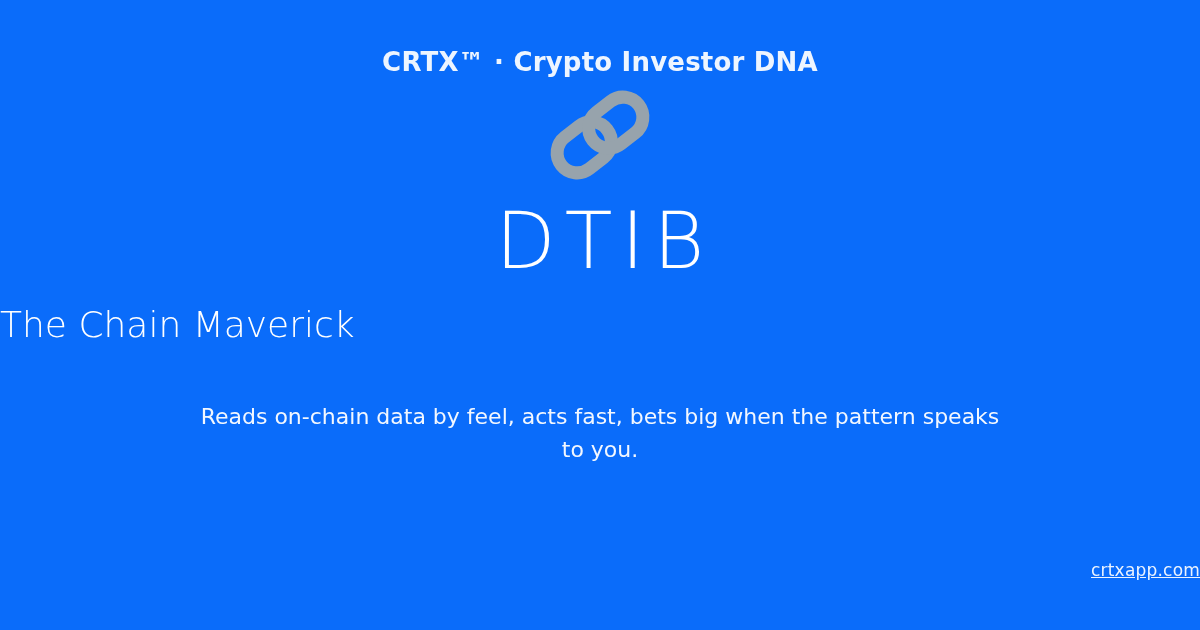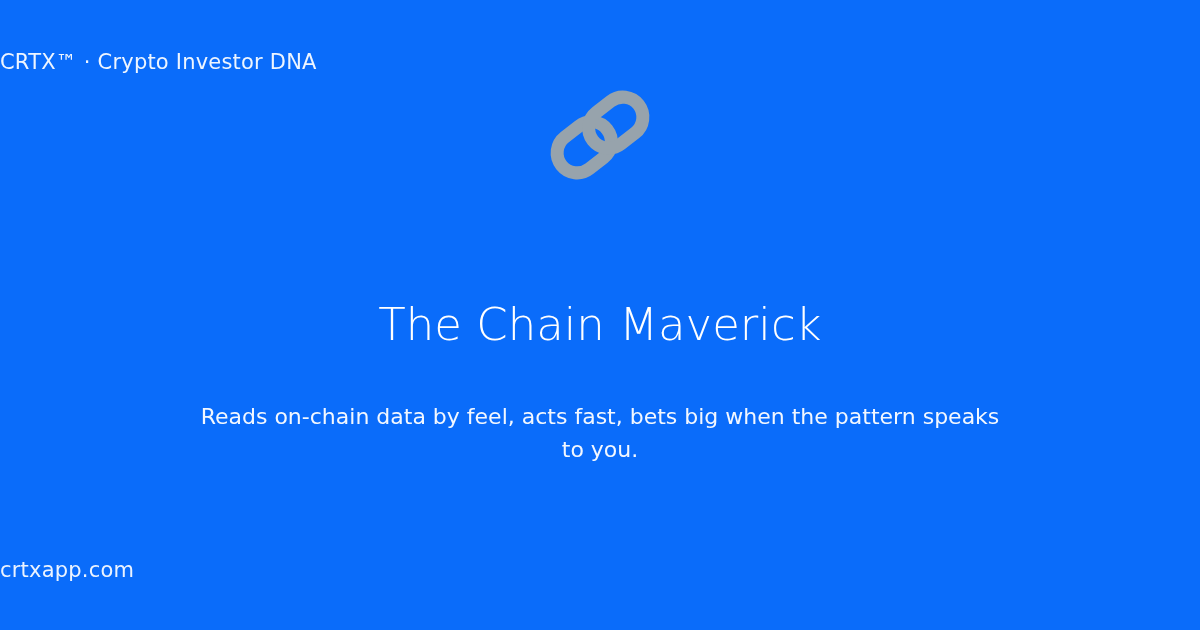--- a/index.html
+++ b/index.html
@@ -24,22 +24,23 @@
     box-sizing: border-box;
     overflow: hidden;
   }
 
   
   #brand-line {
     position: absolute;
     top: 48px;
     left: 0;
     right: 0;
-    font-size: 21px;
-    font-weight: 400;
+    text-align: center;
+    font-size: 26px;
+    font-weight: 700;
     letter-spacing: 0.2px;
     color: rgba(255, 255, 255, 0.93);
     line-height: 28px;
     white-space: nowrap;
   }
 
   
   #icon-wrap {
     position: absolute;
     top: 86px;
@@ -72,22 +73,21 @@
     line-height: 86px;
     white-space: nowrap;
   }
 
   
   #archetype-name {
     position: absolute;
     top: 298px;
     left: 0;
     right: 0;
-    text-align: center;
-    font-size: 45px;
+    font-size: 36px;
     font-weight: 300;
     letter-spacing: 0px;
     color: #ffffff;
     line-height: 53px;
     white-space: nowrap;
   }
 
   
   #archetype-description {
     position: absolute;
@@ -102,45 +102,47 @@
     line-height: 33px;
     margin-top: 36px;
   }
 
   
   #footer-url {
     position: absolute;
     top: 559px;
     left: 0;
     right: 0;
-    text-align: left;
-    font-size: 21px;
+    text-align: right;
+    font-size: 17px;
     font-weight: 400;
     letter-spacing: 0.2px;
     color: rgba(255, 255, 255, 0.92);
     line-height: 23px;
     white-space: nowrap;
+    text-decoration: underline;
   }
 </style>
 </head>
 <body>
 
 <div id="card" style="background: rgb(10, 108, 250);">
 
   <div id="brand-line">CRTX™ · Crypto Investor DNA</div>
 
   <div id="icon-wrap">
     <svg viewBox="0 0 106 98" xmlns="http://www.w3.org/2000/svg">
       <g transform="rotate(-38 53 49)" fill="none" stroke="#97a3ac" stroke-width="13" stroke-linecap="round" stroke-linejoin="round">
         <rect x="4" y="29" width="58" height="40" rx="20" ry="20"></rect>
         <rect x="44" y="29" width="58" height="40" rx="20" ry="20"></rect>
       </g>
     </svg>
   </div>
 
+  <div id="archetype-code">DTIB</div>
 
   <div id="archetype-name">The Chain Maverick</div>
 
   <div id="archetype-description">Reads on-chain data by feel, acts fast, bets big when the pattern speaks to you.</div>
 
   <div id="footer-url">crtxapp.com</div>
 
 </div>
 
 </body></html>

